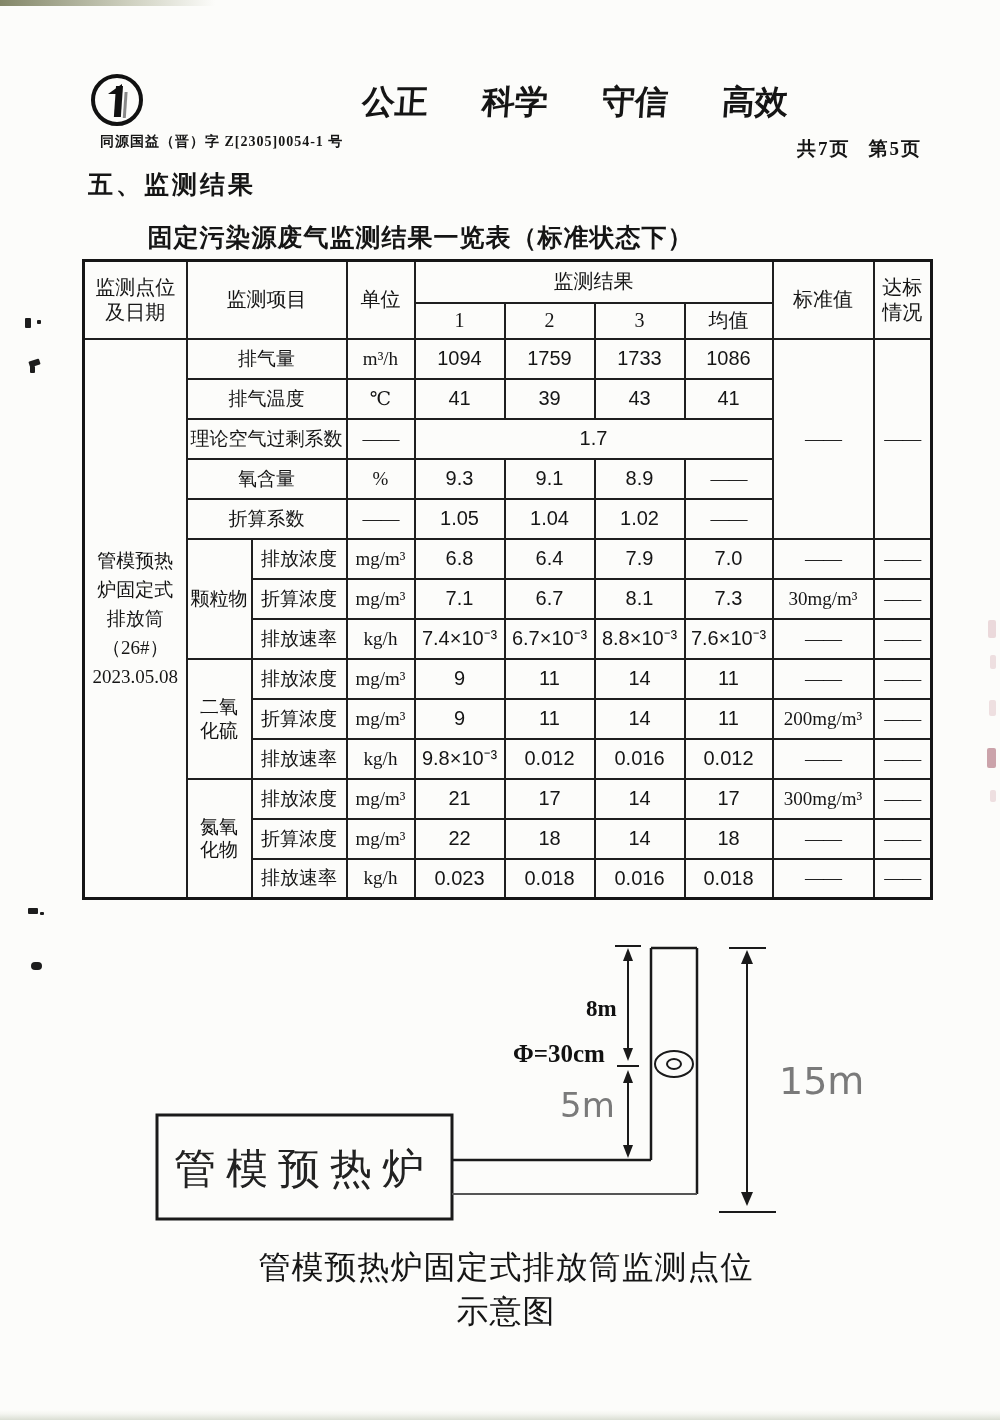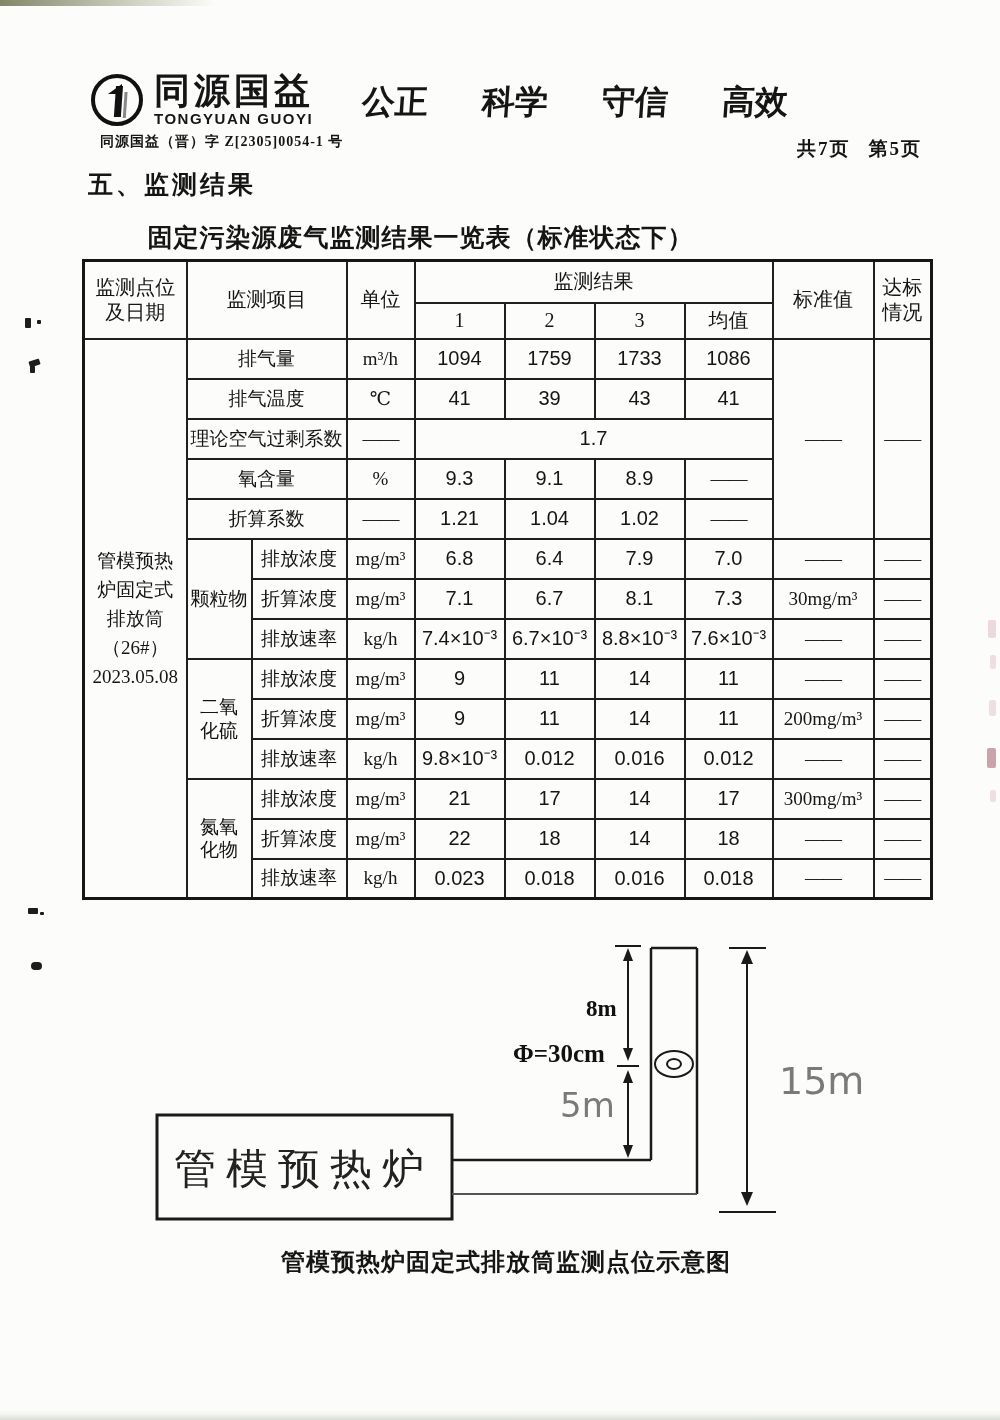--- a/index.html
+++ b/index.html
@@ -52,21 +52,21 @@
   td.val{text-align:left;padding-left:9px;font-family:Liberation Sans, sans-serif;font-size:20px;}
   td.unit{font-size:19px;}
   .dash{letter-spacing:-1px;}
   td.sitecell div{line-height:29px;font-size:19px;}
   td.sitecell .sitedate{font-size:19px;letter-spacing:0;}
   th.hcell{font-size:20px;}
 
   
   .diagram{position:absolute;left:0;top:928px;}
   .caption{position:absolute;left:256px;top:1246px;width:500px;text-align:center;
-    font-size:24px;font-weight:bold;letter-spacing:1px;}
+    font-size:32px;font-weight:normal;letter-spacing:1px;}
   .dimgray{fill:#7a7a7a;}
 </style>
 </head>
 <body>
 
 <div class="page">
 
   <div class="smudge-top"></div>
   <div class="strip-bottom"></div>
   <div class="speck" style="left:25px;top:318px;width:6px;height:10px;"></div>
@@ -82,24 +82,20 @@
   <div class="bleed" style="left:987px;top:748px;width:9px;height:20px;background:rgba(130,30,50,.4);"></div>
   <div class="bleed" style="left:990px;top:790px;width:6px;height:12px;background:rgba(160,60,80,.15);"></div>
 
   <div class="brand">
     <svg width="58" height="58" viewBox="0 0 58 58">
       <circle cx="29" cy="28" r="24" fill="none" stroke="#111" stroke-width="4"></circle>
       <path d="M20 22 L34 12 L34 22 Z" fill="#111"></path>
       <rect x="29" y="14" width="7" height="31" fill="#111" transform="skewX(-4)"></rect>
       <rect x="38" y="20" width="3" height="26" fill="#888" transform="skewX(-4)"></rect>
     </svg>
-    <div class="brand-text">
-      <div class="brand-cn">同源国益</div>
-      <div class="brand-en">TONGYUAN GUOYI</div>
-    </div>
   </div>
   <div class="slogan">
     <span>公正</span>
     <span>科学</span>
     <span>守信</span>
     <span>高效</span>
   </div>
   <div class="docline">同源国益（晋）字 Z[2305]0054-1 号</div>
   <div class="pageinfo">
     <span>共7页</span>
@@ -173,21 +169,21 @@
         <td colspan="2">氧含量</td>
         <td class="unit">%</td>
         <td class="val">9.3</td>
         <td class="val">9.1</td>
         <td class="val">8.9</td>
         <td class="dash">——</td>
       </tr>
       <tr class="dr">
         <td colspan="2">折算系数</td>
         <td class="unit dash">——</td>
-        <td class="val">1.21</td>
+        <td class="val">1.05</td>
         <td class="val">1.04</td>
         <td class="val">1.02</td>
         <td class="dash">——</td>
       </tr>
 
       <tr class="dr">
         <td rowspan="3">颗粒物</td>
         <td>排放浓度</td>
         <td class="unit">mg/m³</td>
         <td class="val">6.8</td>

